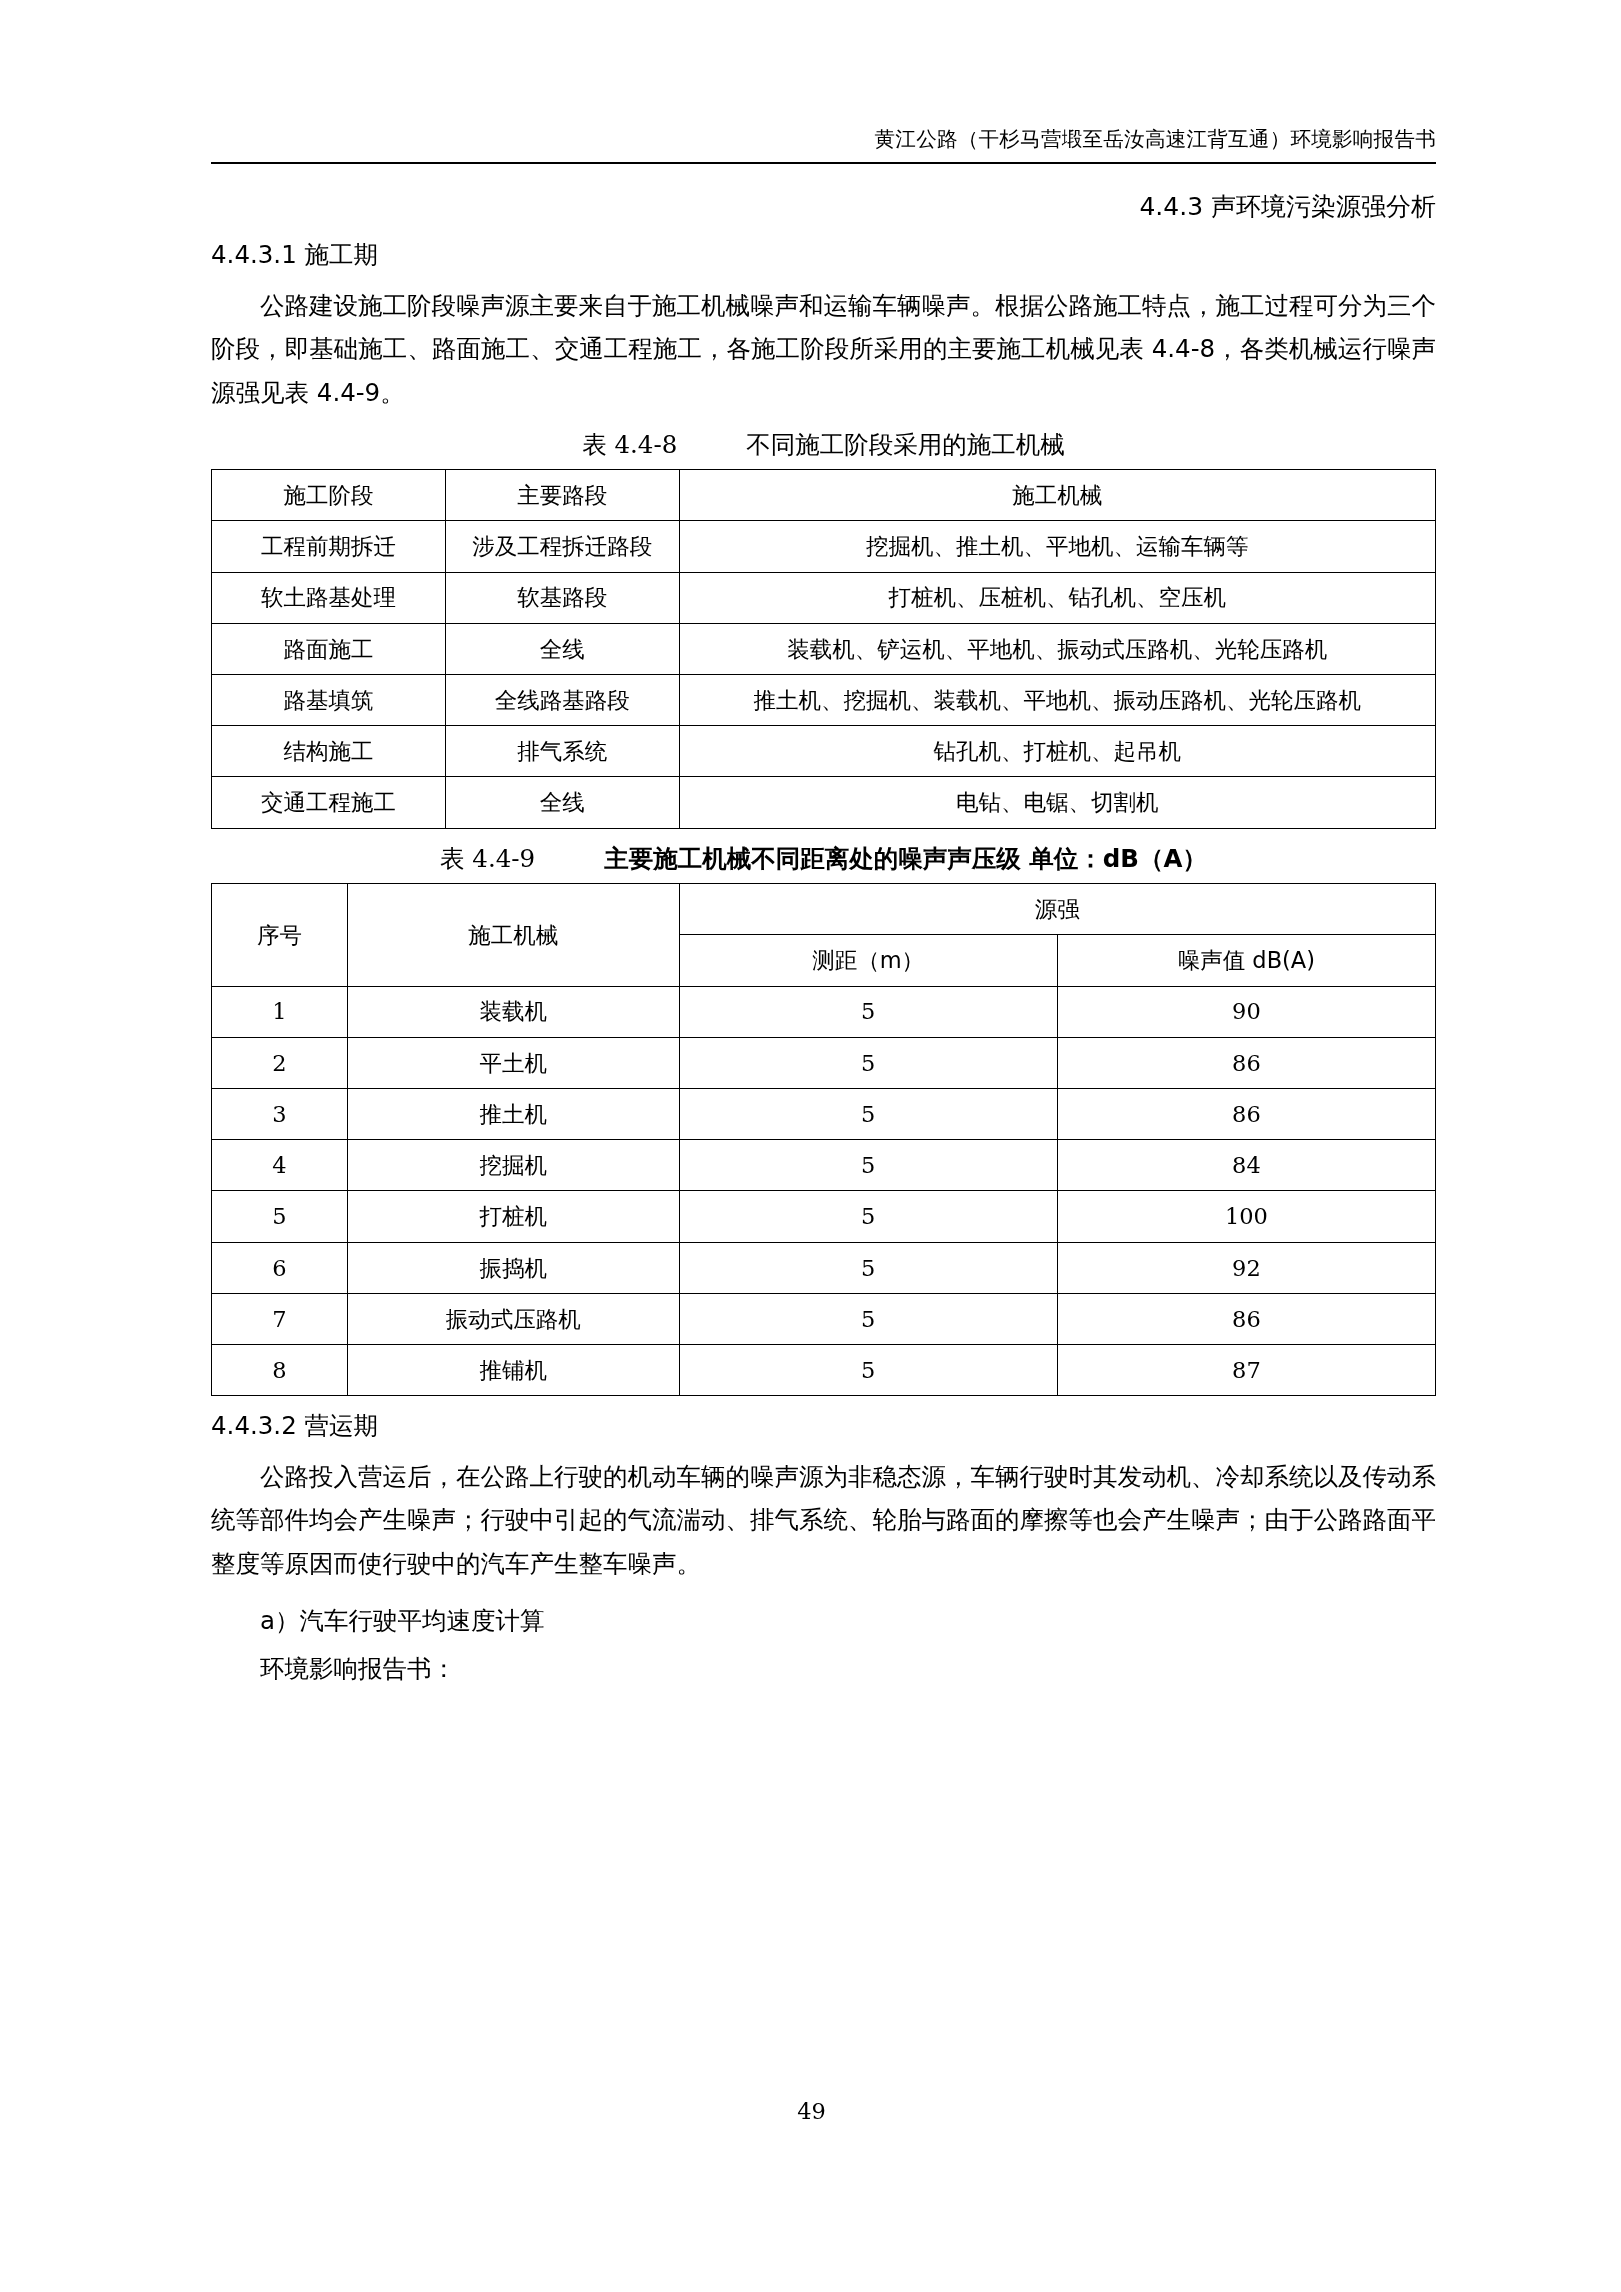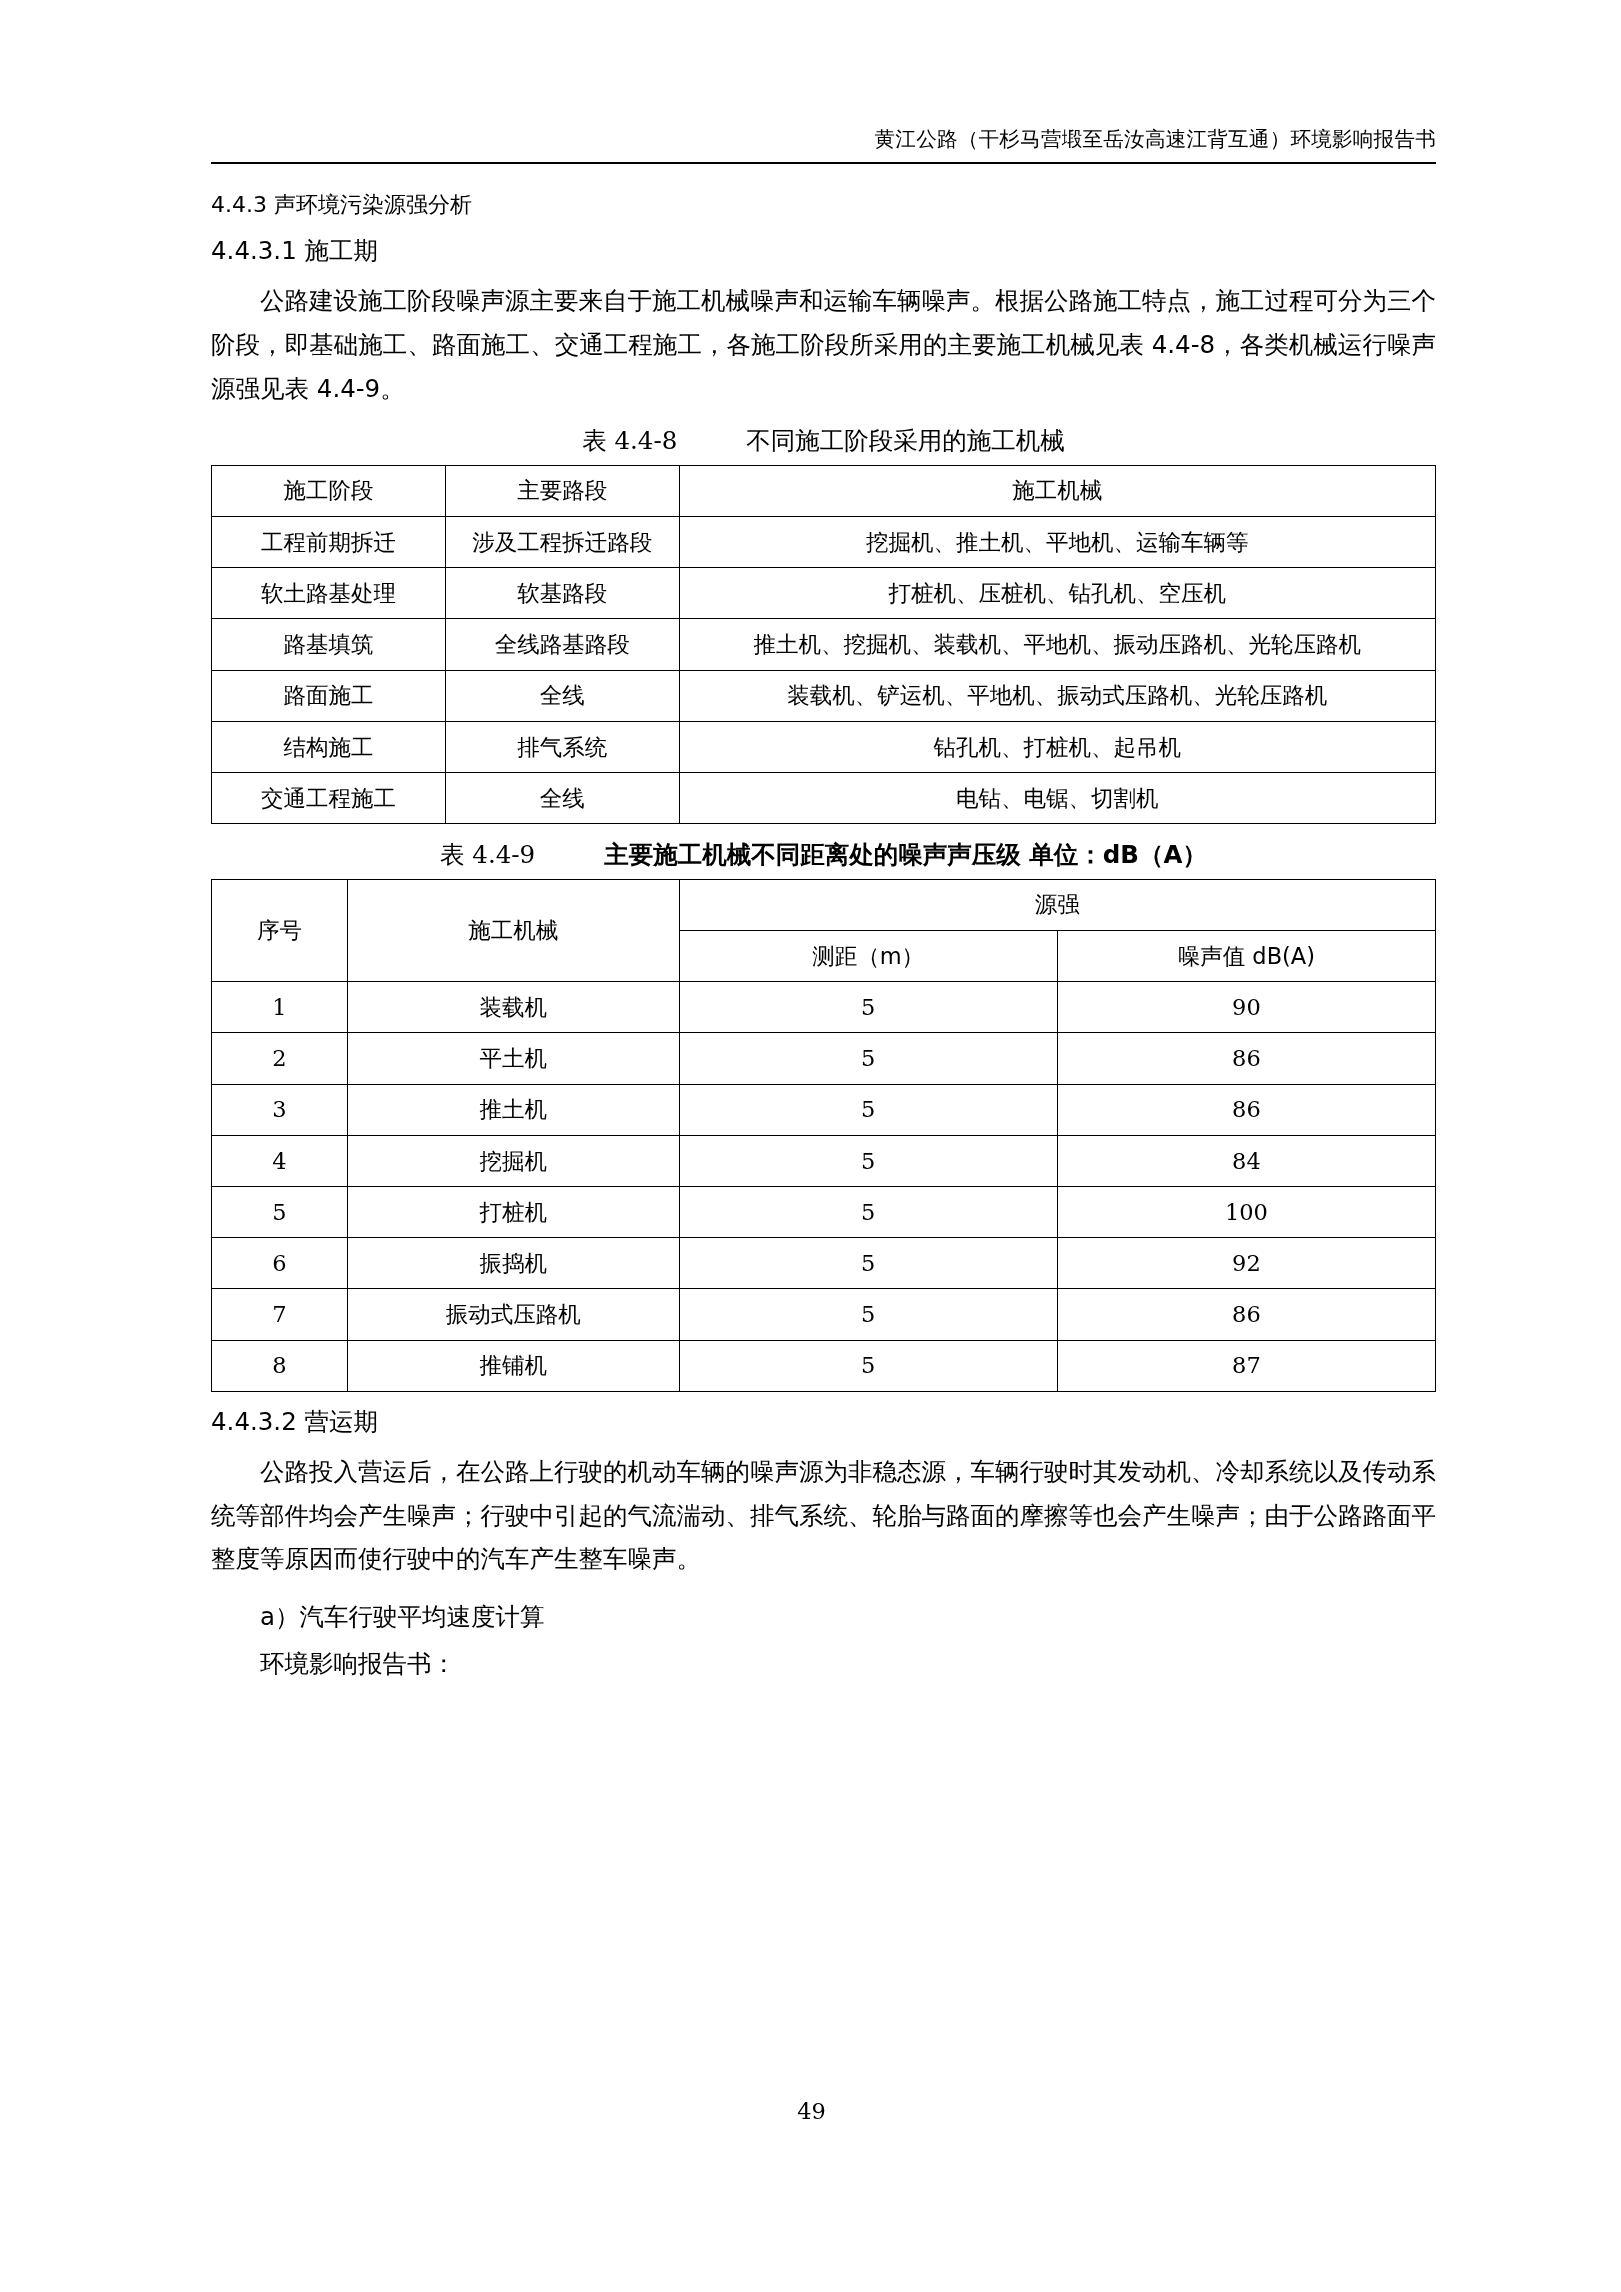--- a/index.html
+++ b/index.html
@@ -38,25 +38,26 @@
     width: 1225px;
     border-bottom: 2px solid #000;
   }
   .content {
     position: absolute;
     top: 188px;
     left: 211px;
     width: 1225px;
   }
   h3.sec {
-    font-size: 22px;
+    font-size: 25px;
     font-weight: normal;
     font-family: "DejaVu Sans", "Liberation Sans", sans-serif;
     margin: 0 0 11.8px 0;
     line-height: 1.5;
+    text-align: right;
   }
   h4.subsec {
     font-size: 24.5px;
     font-weight: normal;
     font-family: "DejaVu Sans", "Liberation Sans", sans-serif;
     margin: 11.8px 0 9.8px 0;
     line-height: 1.5;
   }
   p.body {
     font-size: 24.5px;
@@ -155,30 +156,30 @@
           <td>工程前期拆迁</td>
           <td>涉及工程拆迁路段</td>
           <td>挖掘机、推土机、平地机、运输车辆等</td>
         </tr>
         <tr>
           <td>软土路基处理</td>
           <td>软基路段</td>
           <td>打桩机、压桩机、钻孔机、空压机</td>
         </tr>
         <tr>
+          <td>路面施工</td>
+          <td>全线</td>
+          <td>装载机、铲运机、平地机、振动式压路机、光轮压路机</td>
+        </tr>
+        <tr>
           <td>路基填筑</td>
           <td>全线路基路段</td>
           <td>推土机、挖掘机、装载机、平地机、振动压路机、光轮压路机</td>
         </tr>
         <tr>
-          <td>路面施工</td>
-          <td>全线</td>
-          <td>装载机、铲运机、平地机、振动式压路机、光轮压路机</td>
-        </tr>
-        <tr>
           <td>结构施工</td>
           <td>排气系统</td>
           <td>钻孔机、打桩机、起吊机</td>
         </tr>
         <tr>
           <td>交通工程施工</td>
           <td>全线</td>
           <td>电钻、电锯、切割机</td>
         </tr>
       </tbody>

